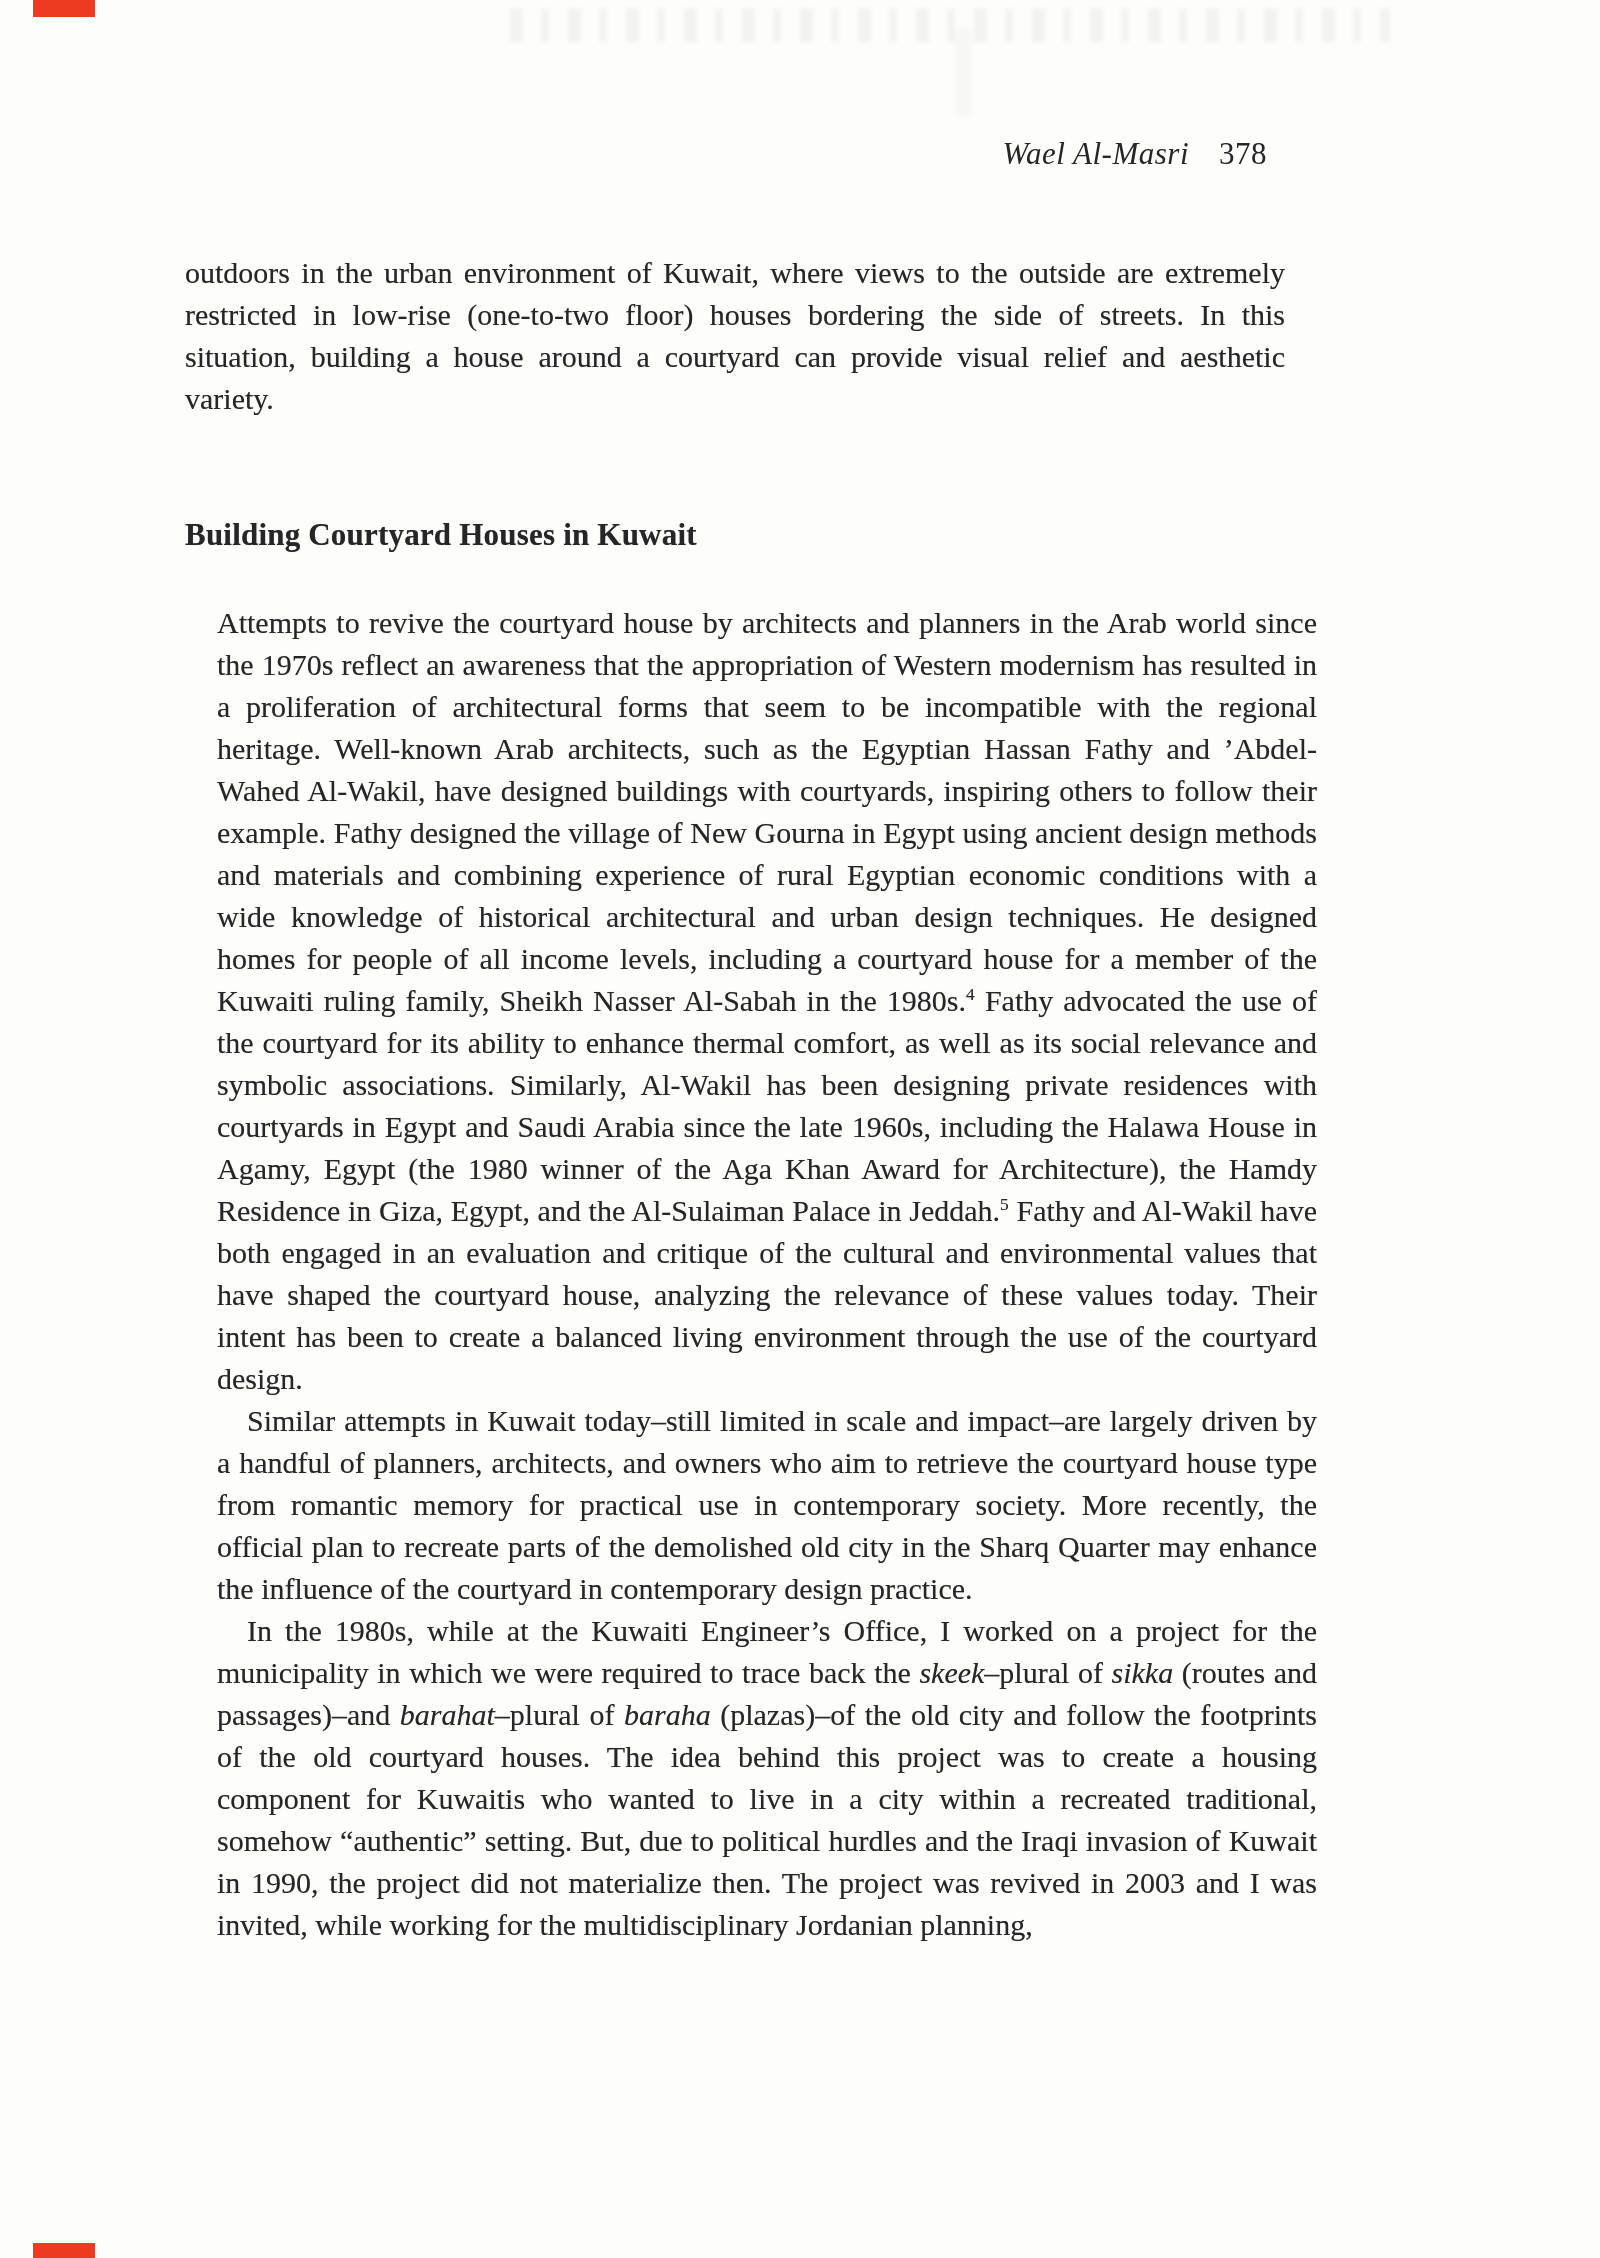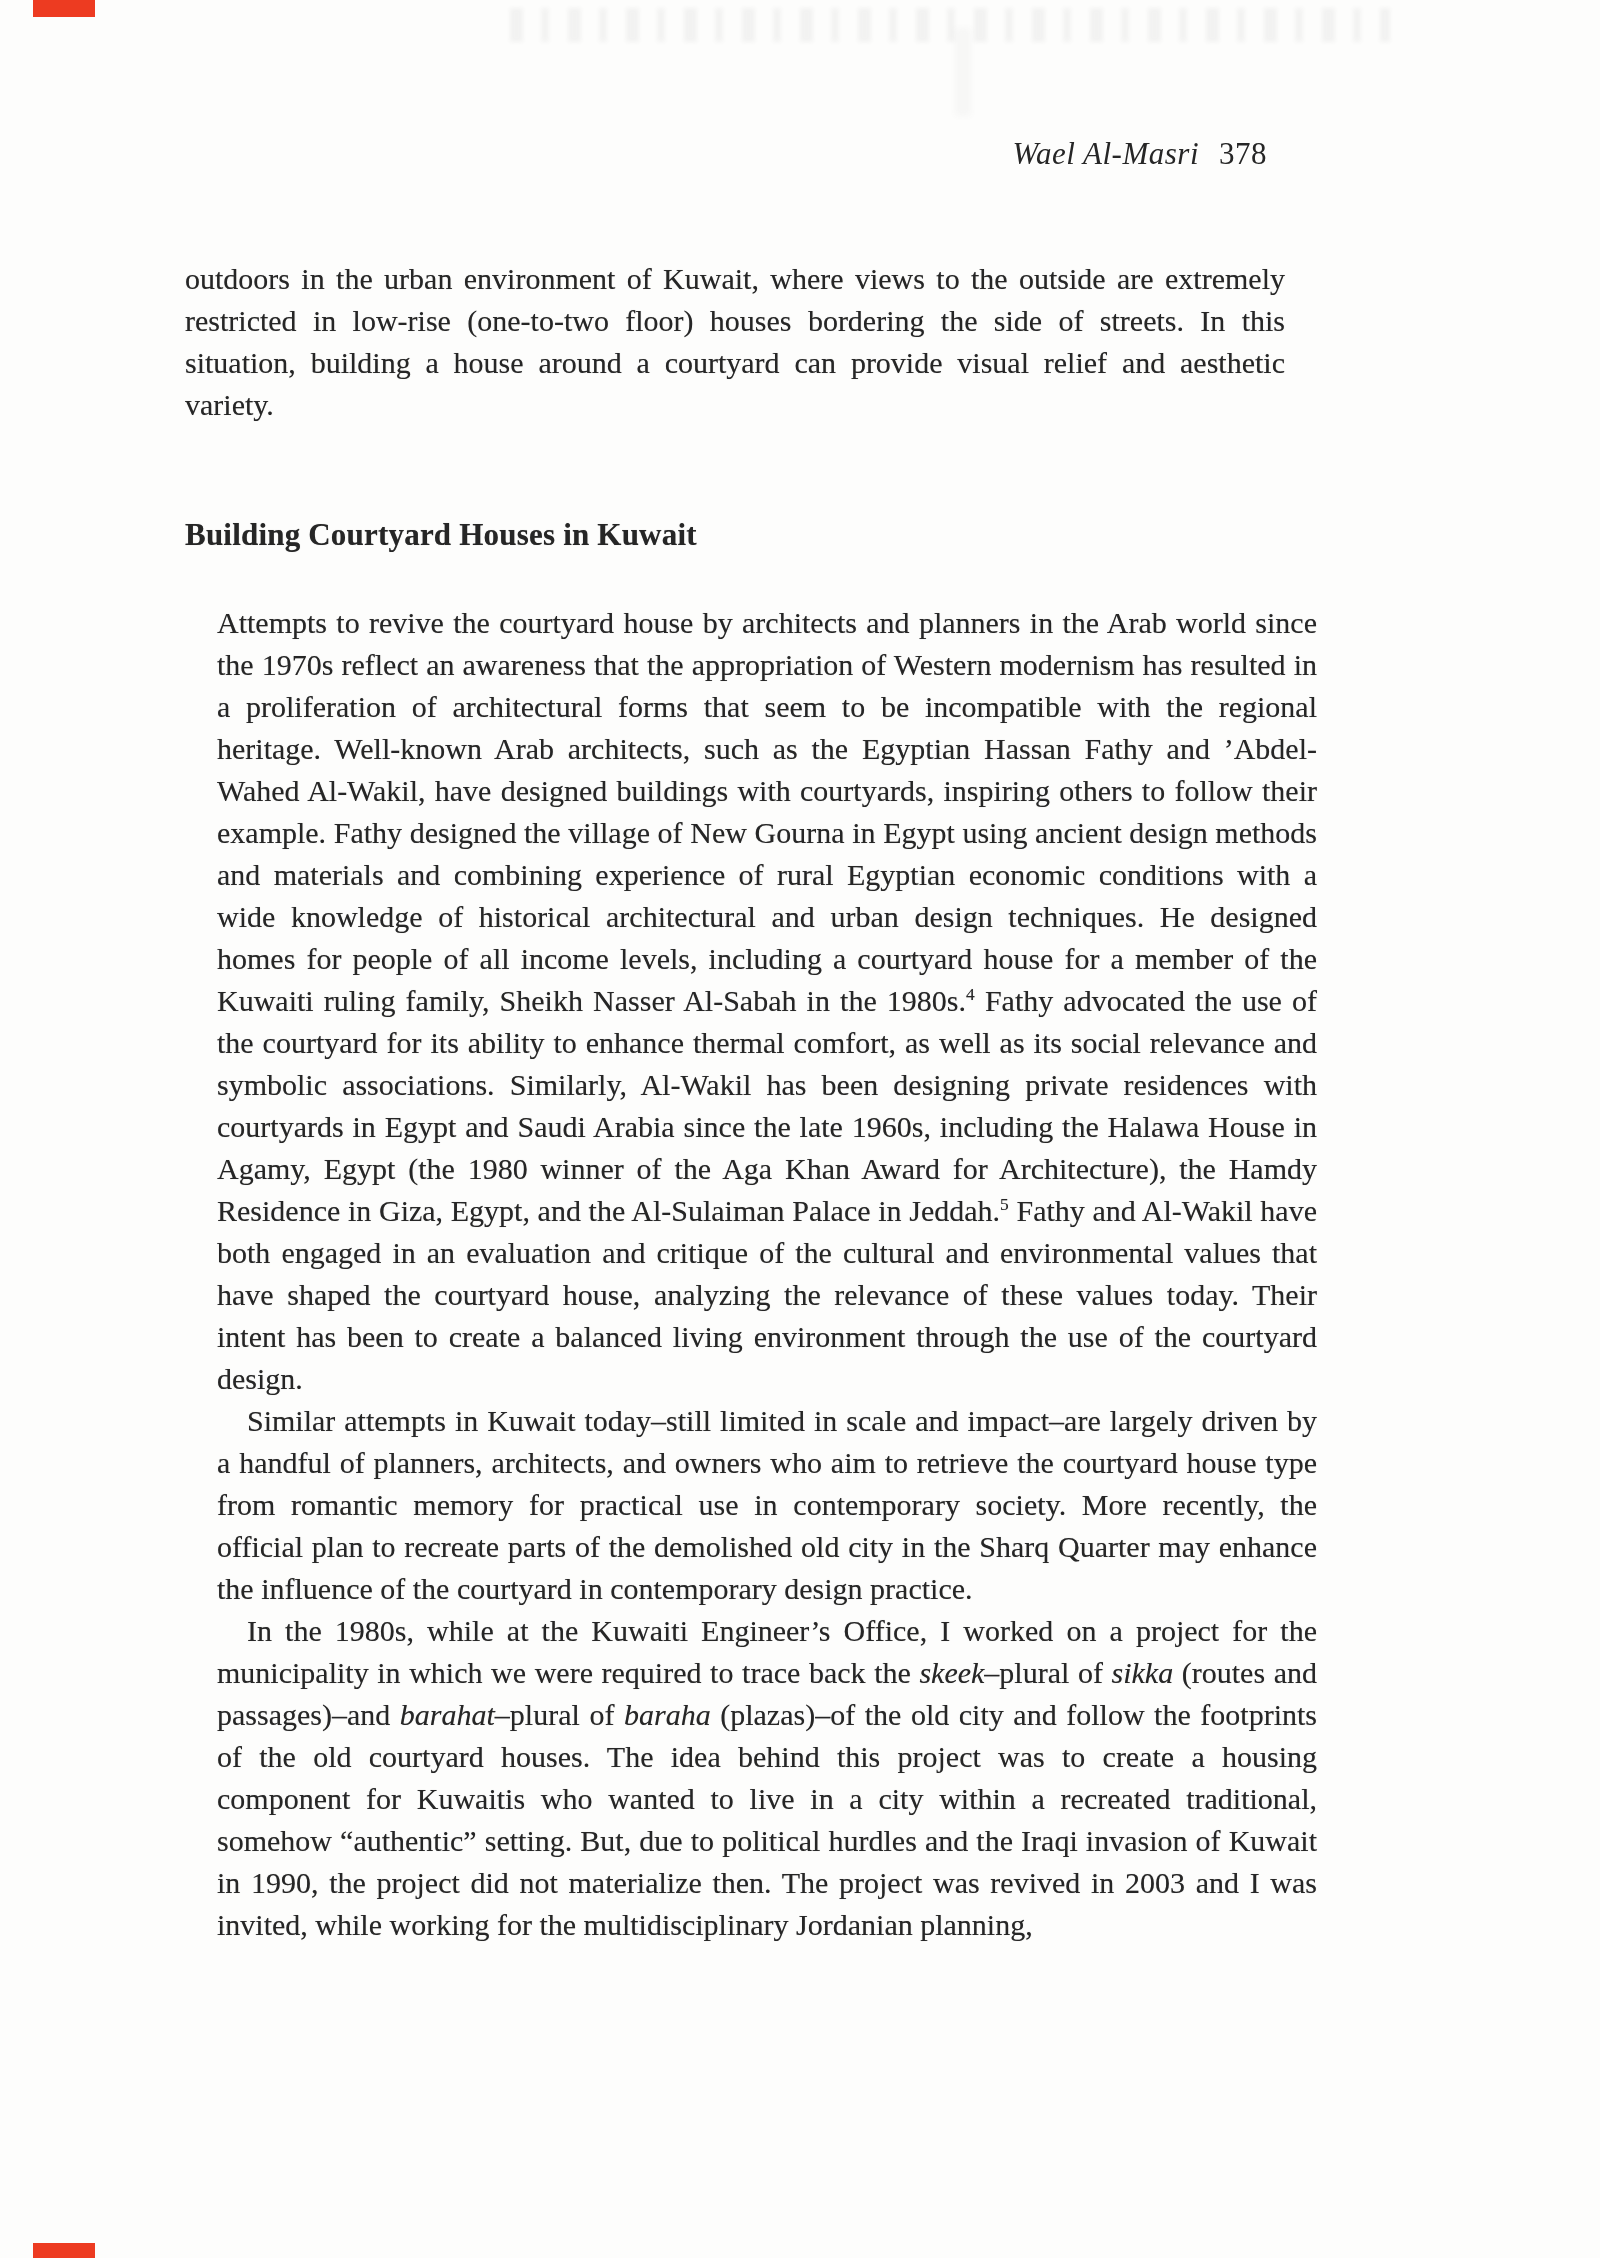--- a/index.html
+++ b/index.html
@@ -47,39 +47,39 @@
   .reg-mark.bottom { top: 2243px; height: 15px; }
 
   .running-header {
     position: absolute;
     top: 136px;
     left: 185px;
     width: 1100px;
     display: flex;
     justify-content: flex-end;
     align-items: flex-end;
-    gap: 20px;
+    gap: 30px;
     padding-right: 18px;
     box-sizing: border-box;
     font-size: 31px;
     letter-spacing: 0.5px;
   }
   .running-header .author { font-style: italic; }
   .running-header .pagenum { font-style: normal; }
 
   .textcol {
     position: absolute;
     left: 185px;
     width: 1100px;
     font-size: 30px;
     line-height: 42px;
     text-align: justify;
     text-shadow: 0 0 0.7px rgba(45,45,45,0.45);
   }
-  .intro { top: 258px; }
+  .intro { top: 252px; }
   .section-heading {
     position: absolute;
     left: 185px;
     top: 514px;
     width: 1100px;
     margin: 0;
     font-size: 31px;
     line-height: 42px;
     font-weight: bold;
     letter-spacing: 0.2px;

